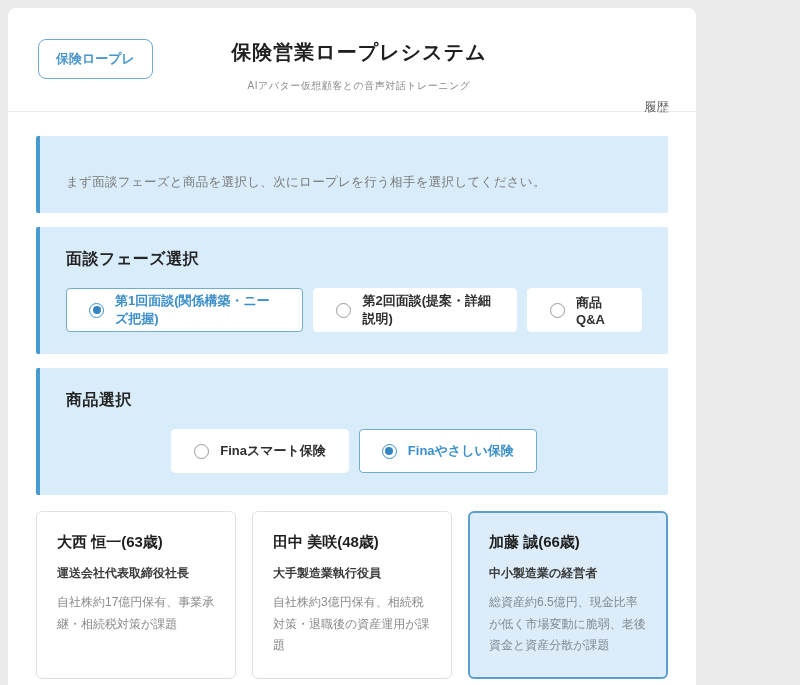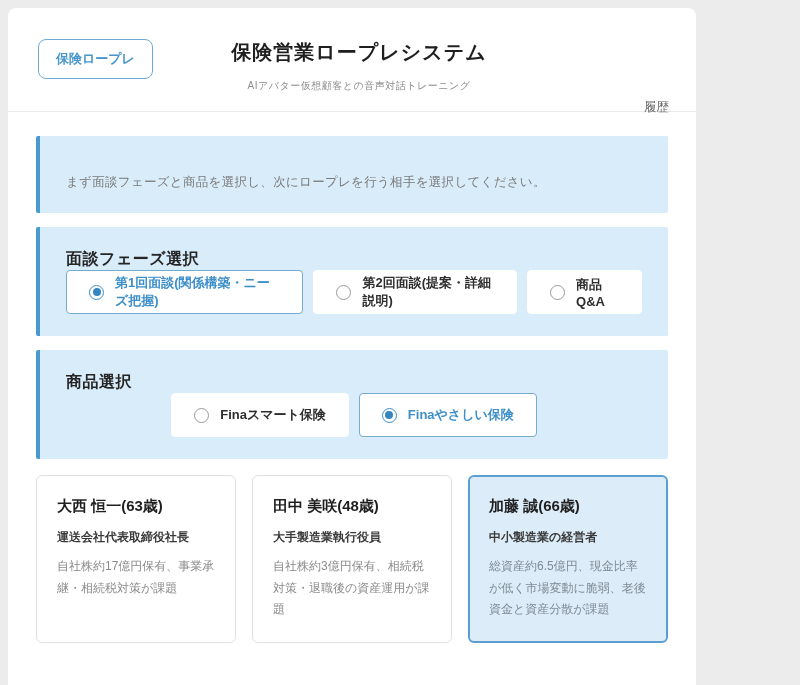--- a/index.html
+++ b/index.html
@@ -78,20 +78,21 @@
   .section-desc {
     margin-top: 16px;
     font-size: 12.5px;
     color: #7a7a7a;
     letter-spacing: 0.3px;
   }
   .options-row {
     display: flex;
     justify-content: center;
     gap: 10px;
+    margin-top: 18px;
   }
   .option-box {
     display: flex;
     align-items: center;
     gap: 11px;
     height: 44px;
     padding: 0 22px;
     background: #ffffff;
     border: 1px solid #ffffff;
     border-radius: 4px;

